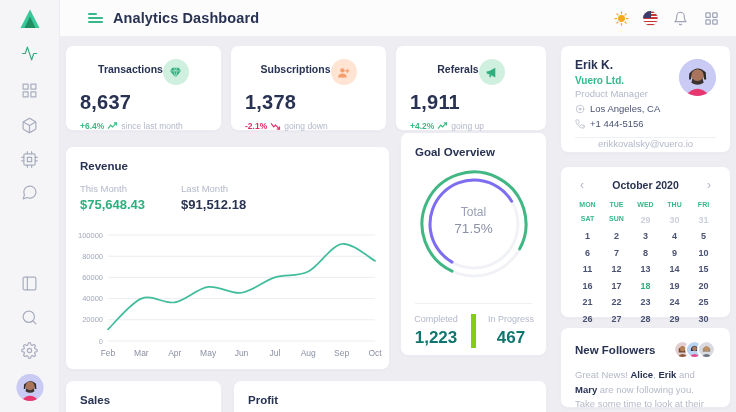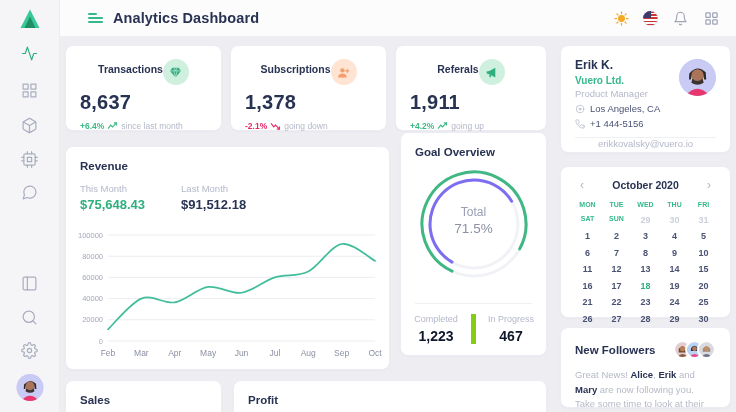--- a/index.html
+++ b/index.html
@@ -69,21 +69,21 @@
   .goal { padding:13px 14px; }
   .gauge-wrap { position:absolute; left:50%; top:32px; transform:translateX(-50%); width:118px; height:118px; }
   .gauge-center { position:absolute; left:0; right:0; top:40px; text-align:center; pointer-events:none; }
   .gauge-total-label { font-size:12px; color:#9aa0b5; }
   .gauge-total-value { font-size:13.5px; color:#8a90a6; font-weight:500; margin-top:2px; }
   .goal-divider { position:absolute; left:14px; right:14px; top:170px; height:1px; background:#eef0f4; }
   .goal-stats { position:absolute; left:0; right:0; top:181px; display:flex; }
   .goal-stat { flex:1; text-align:center; }
   .goal-stat + .goal-stat { border-left:5px solid #84cc16; }
   .goal-stat-label { font-size:9px; color:#b4b8c9; }
-  .goal-stat-value { font-size:14px; font-weight:700; color:#0f172a; margin-top:4px; }
+  .goal-stat-value { font-size:17px; font-weight:700; color:#0f766e; margin-top:4px; }
   
   .profile { padding:12px 14px; }
   .profile-avatar { position:absolute; right:14px; top:13px; width:37px; height:37px; border-radius:50%; overflow:hidden; background:#c9cbf5; }
   .profile-name { font-size:12px; font-weight:700; color:#283252; }
   .profile-company { font-size:10px; font-weight:700; color:#35b98a; margin-top:3px; cursor:pointer; }
   .profile-role { font-size:9.5px; color:#b4b8c9; margin-top:2px; }
   .contact-row { display:flex; align-items:center; gap:5px; margin-top:4px; font-size:9.5px; color:#4a5272; }
   .contact-row svg { width:10px; height:10px; stroke:#a9adbf; fill:none; stroke-width:1.6; stroke-linecap:round; stroke-linejoin:round; }
   .profile-divider { margin:8px 0 0 0; height:1px; background:#eef0f4; }
   .profile-email { text-align:center; font-size:9.5px; color:#b4b8c9; margin-top:0; }

